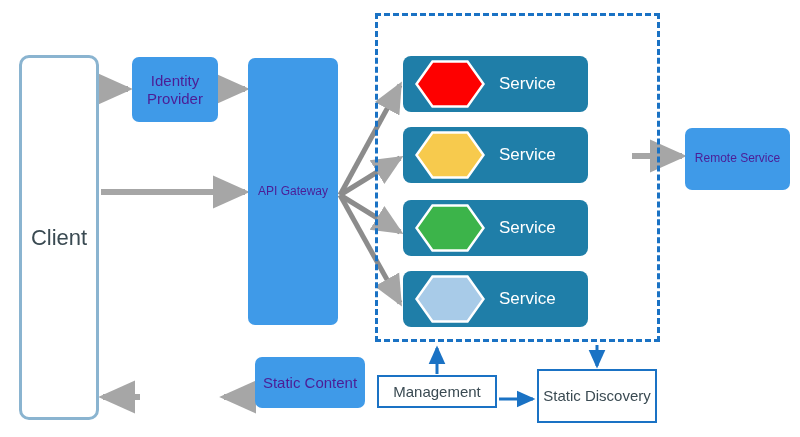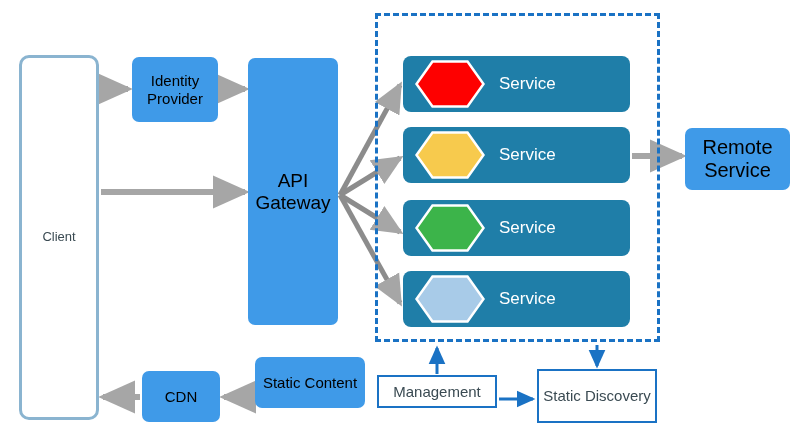--- a/index.html
+++ b/index.html
@@ -34,32 +34,32 @@
     line-height: 1.15;
   }
   
   .client-box {
     left: 19px; top: 55px;
     width: 80px; height: 365px;
     background: #ffffff;
     border: 3px solid #8ab4d0;
     border-radius: 10px;
     color: #3a4a52;
-    font-size: 13px;
+    font-size: 22px;
   }
   
   .blue-box {
     background: #3f9ae8;
     border-radius: 7px;
-    color: #000000;
+    color: #4c1d95;
     font-size: 15px;
   }
   .idp-box   { left: 132px; top: 57px;  width: 86px;  height: 65px; }
-  .api-box   { left: 248px; top: 58px;  width: 90px;  height: 267px; font-size: 19px; }
-  .remote-box{ left: 685px; top: 128px; width: 105px; height: 62px; font-size: 20px; }
+  .api-box   { left: 248px; top: 58px;  width: 90px;  height: 267px; font-size: 12px; }
+  .remote-box{ left: 685px; top: 128px; width: 105px; height: 62px; font-size: 12px; }
   .cdn-box   { left: 142px; top: 371px; width: 78px;  height: 51px; }
   .static-box{ left: 255px; top: 357px; width: 110px;  height: 51px; }
   
   .ms-group {
     position: absolute;
     left: 375px; top: 13px;
     width: 285px; height: 329px;
     border: 3px dashed #1a72c4;
     box-sizing: border-box;
     background: transparent;
@@ -69,21 +69,21 @@
     left: 375px; top: 24px;
     width: 285px; height: 26px;
     color: #1a72c4;
     font-size: 19px;
     display: flex;
     align-items: center;
     justify-content: center;
   }
   .svc-box {
     left: 403px;
-    width: 227px;
+    width: 185px;
     height: 56px;
     background: #1f7ea8;
     border-radius: 8px;
     color: #ffffff;
     font-size: 17px;
     justify-content: flex-start;
     padding-left: 96px;
     box-sizing: border-box;
   }
   .svc-1 { top: 56px; }
@@ -191,23 +191,20 @@
         <polygon points="17.5,1.5 52.5,1.5 68.5,24 52.5,46.5 17.5,46.5 1.5,24" fill="#a8cbe8" stroke="#ffffff" stroke-width="2.5"></polygon>
       </svg>
     </div>
     <span>Service</span>
   </div>
 
   <div class="node blue-box remote-box">
     <span>Remote Service</span>
   </div>
 
-  <div class="node blue-box cdn-box">
-    <span>CDN</span>
-  </div>
 
   <div class="node blue-box static-box">
     <span>Static Content</span>
   </div>
 
   <div class="node outline-box mgmt-box">
     <span>Management</span>
   </div>
 
   <div class="node outline-box sd-box">

